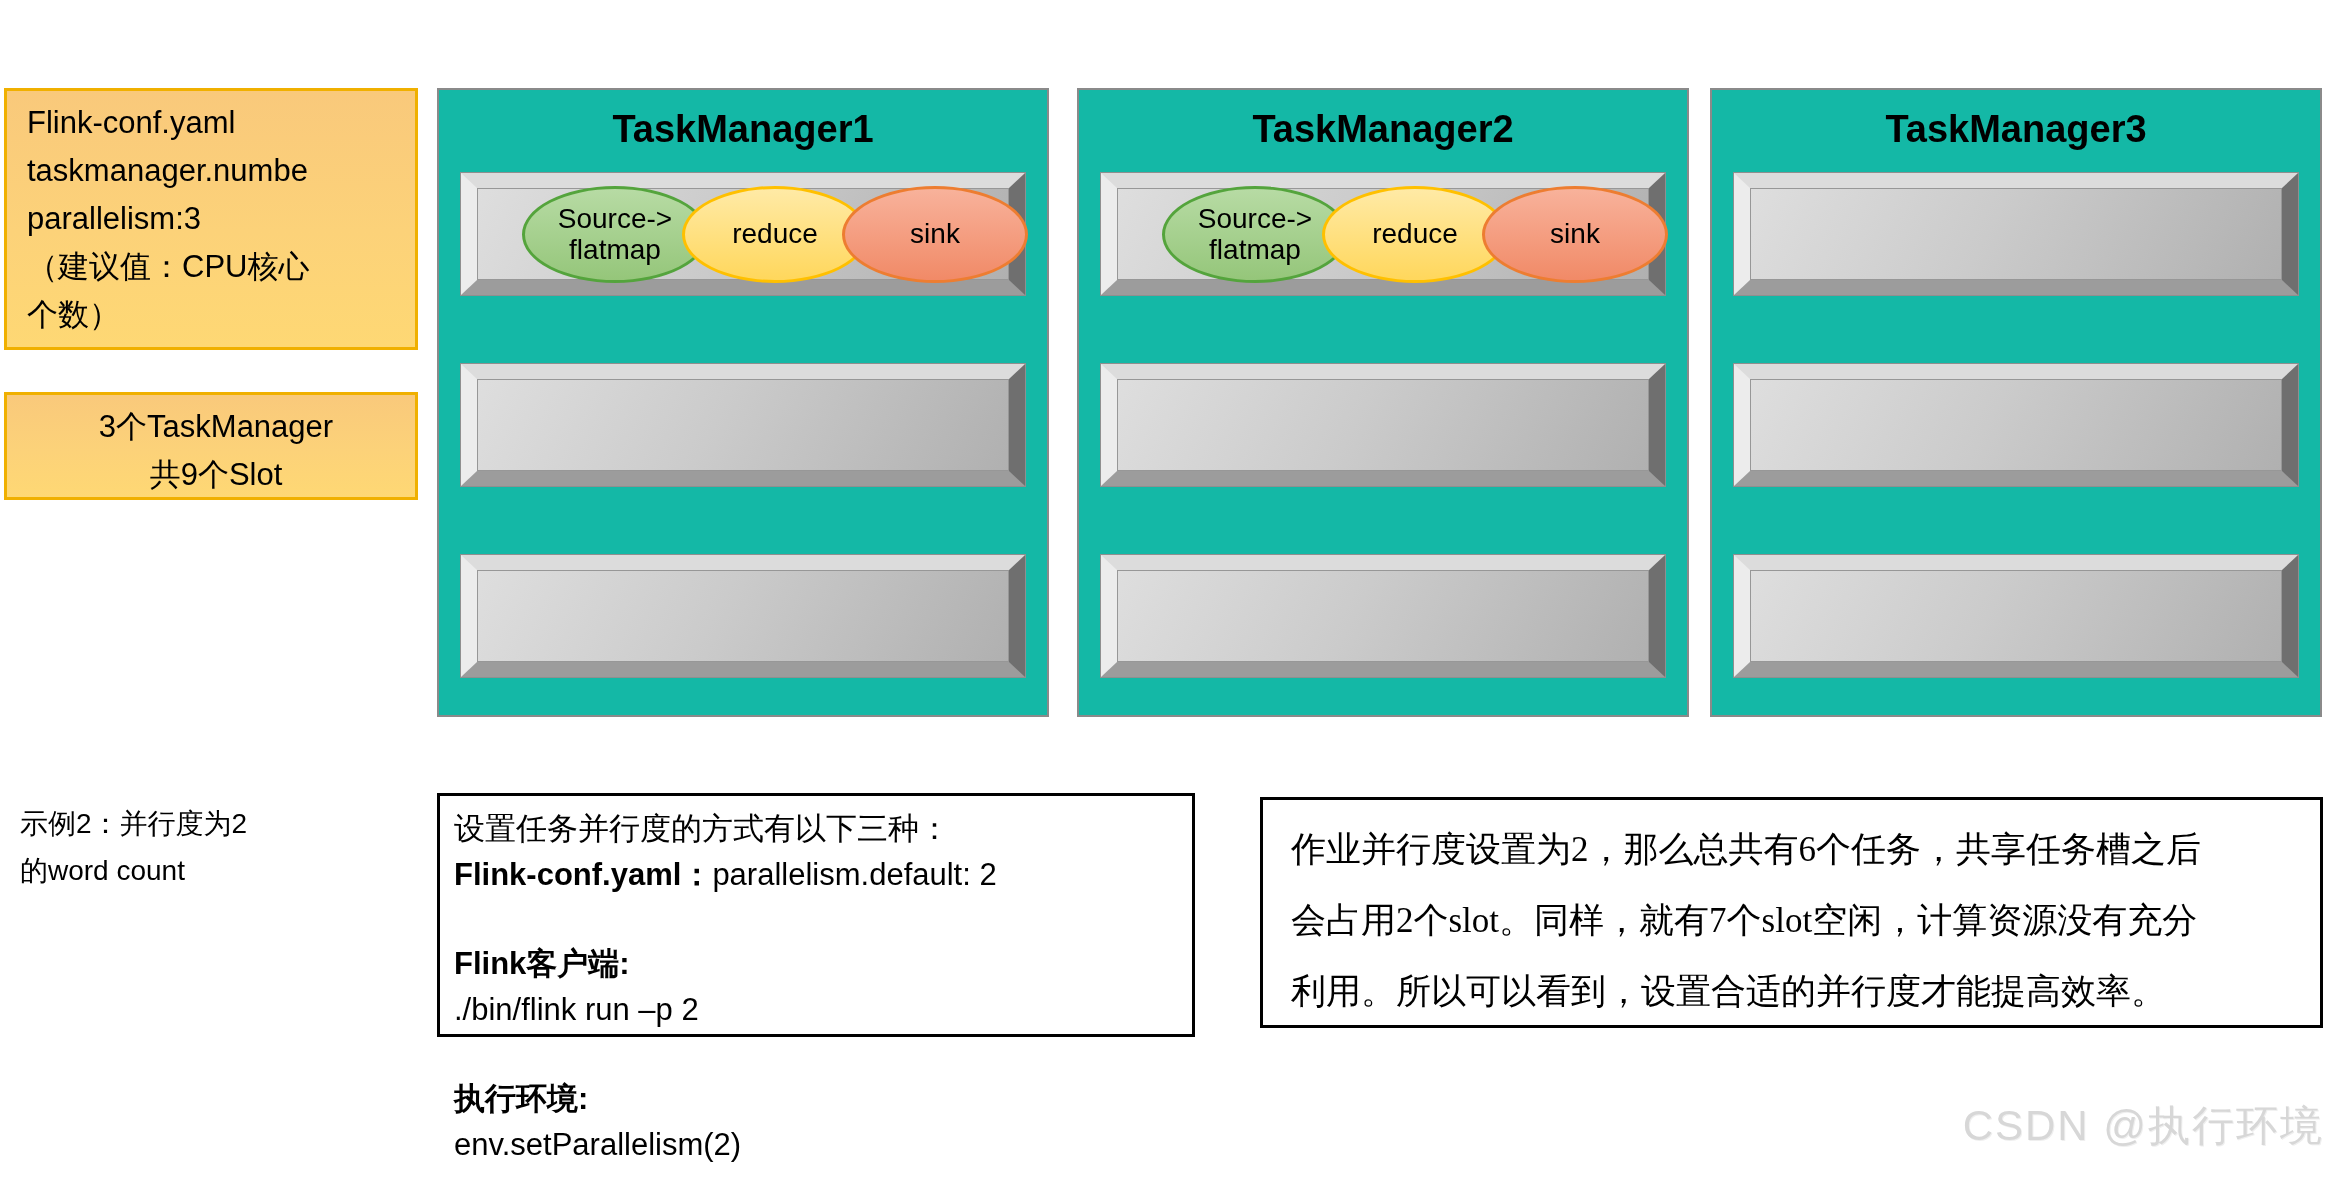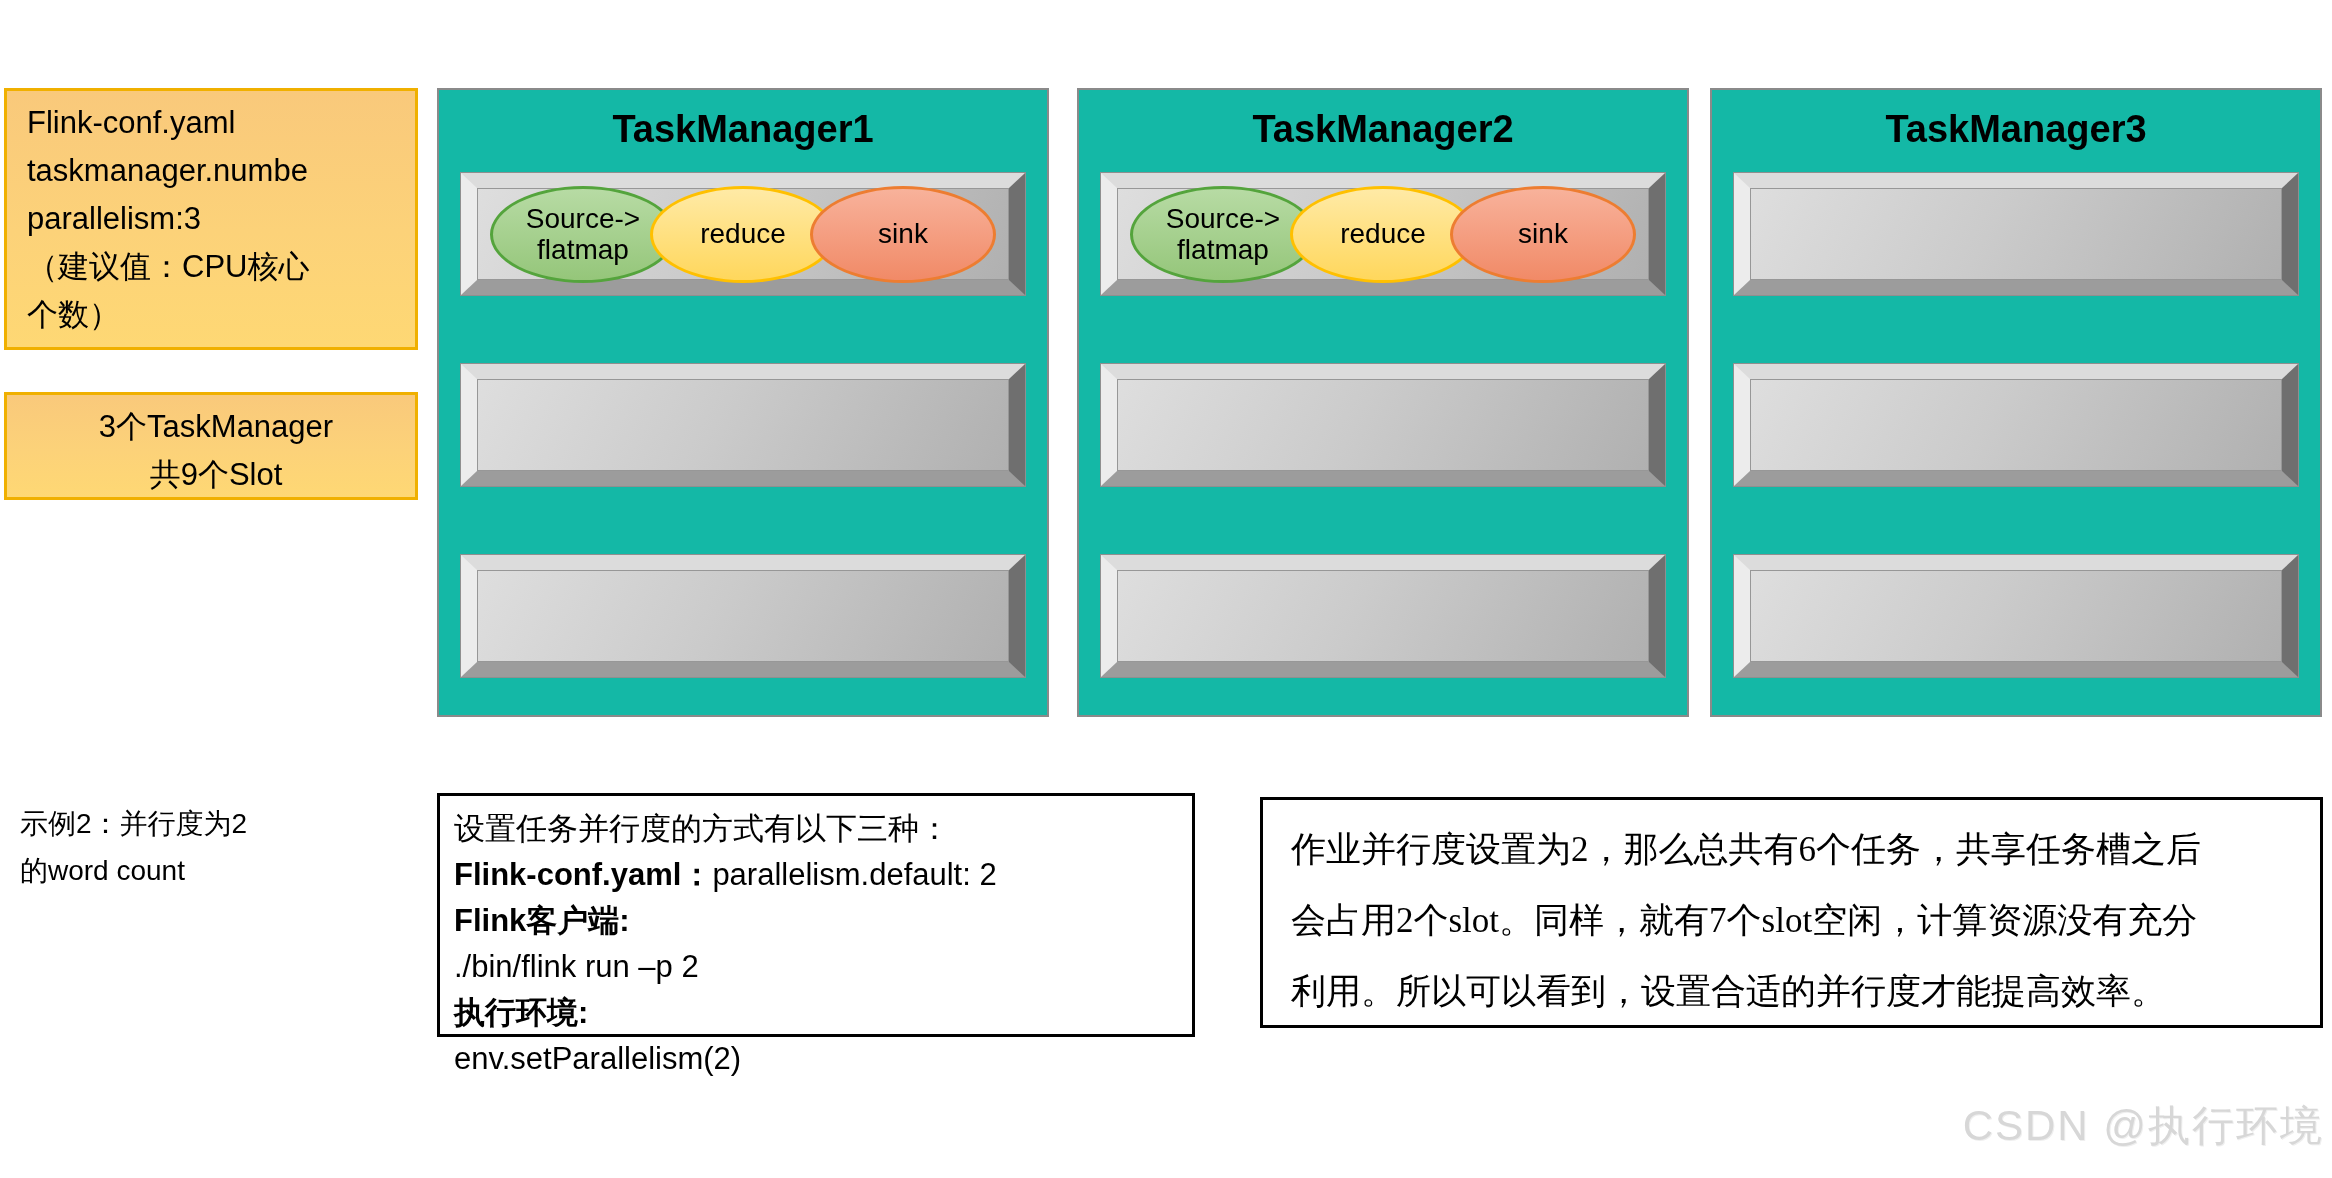--- a/index.html
+++ b/index.html
@@ -64,20 +64,21 @@
     background: linear-gradient(118deg, #dedede 0%, #cbcbcb 45%, #b0b0b0 100%);
     box-shadow: inset 0 0 0 1px #979797;
   }
 
   
   .tasks {
     position: absolute; left: 21px; top: 82px;
     width: 566px; height: 124px;
     display: flex; align-items: center; justify-content: center;
     z-index: 5;
+    padding-left: 32px;
   }
   .task {
     width: 186px; height: 97px;
     border-radius: 50%;
     box-sizing: border-box;
     display: flex; flex-direction: column;
     align-items: center; justify-content: center;
     font-size: 28px; line-height: 1.12; color: #000;
     flex: none; position: relative;
   }
@@ -92,21 +93,21 @@
     font-size: 28px; line-height: 47px; color: #000;
   }
   #parallelism-box {
     left: 437px; top: 793px;
     width: 758px; height: 244px;
     box-sizing: border-box;
     border: 3px solid #000;
     padding: 10px 14px;
     font-size: 31px; line-height: 46px; color: #000;
   }
-  .bold { font-weight: bold; }
+  .bold { font-weight: bold; margin-top: 43px; }
   #explanation-box {
     left: 1260px; top: 797px;
     width: 1063px; height: 231px;
     box-sizing: border-box;
     border: 3px solid #000;
     padding: 14px 20px 3px 28px;
     font-family: "Liberation Serif", "DejaVu Serif", serif;
     font-size: 35px; line-height: 71px; color: #000;
   }
   #watermark {

